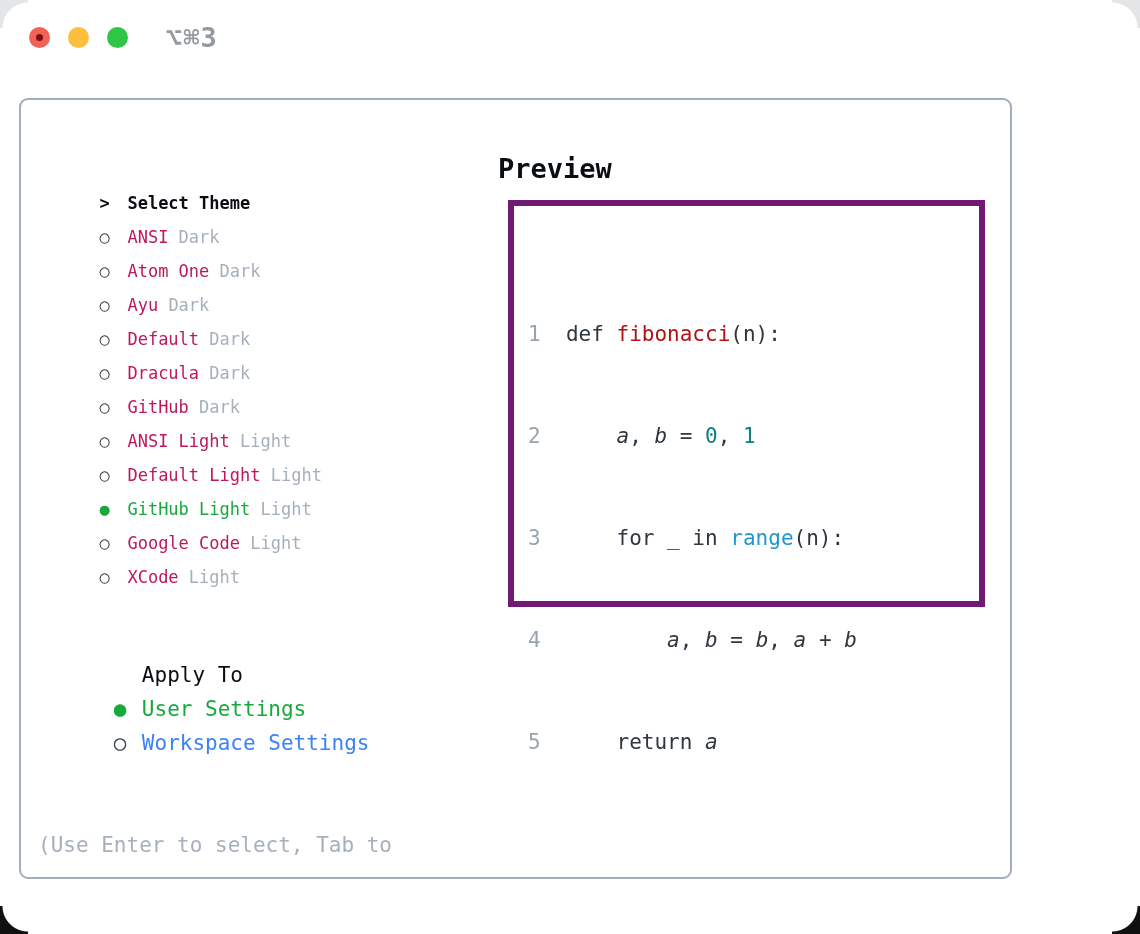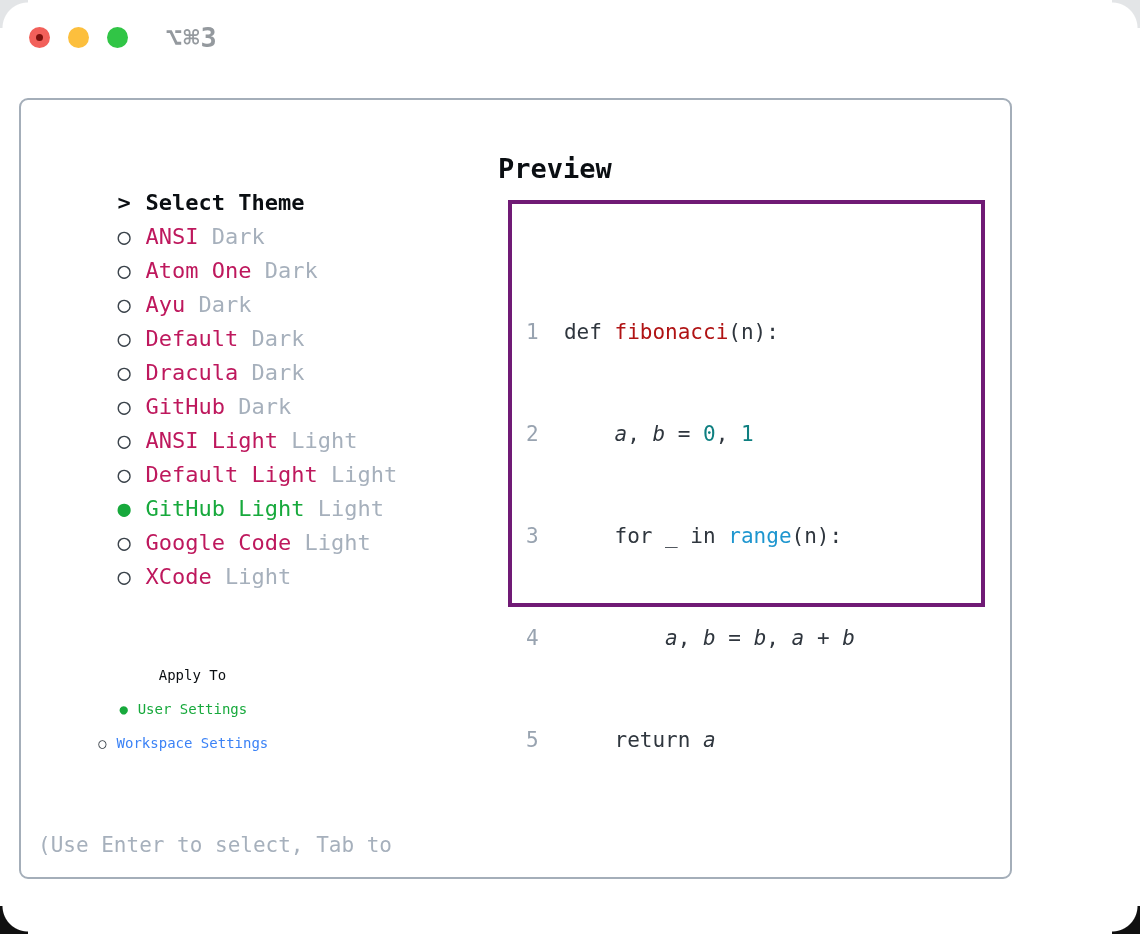--- a/index.html
+++ b/index.html
@@ -23,42 +23,42 @@
   .light.yellow{left:68px;background:#fcbf3d;}
   .light.green{left:107px;background:#31c546;}
   .shortcut{position:absolute;left:166px;top:22px;font-size:27px;font-weight:bold;color:#94999e;letter-spacing:1px;}
 
   
   .panel{position:absolute;left:19px;top:98px;width:993px;height:781px;box-sizing:border-box;
          border:2px solid #a4aeb9;border-radius:9px;background:#ffffff;}
 
   
   .theme-list{position:absolute;left:17px;top:52px;}
-  .trow{height:34px;line-height:34px;font-size:22px;white-space:pre;color:#30373f;}
+  .trow{height:34px;line-height:34px;font-size:17px;white-space:pre;color:#30373f;}
   .bullet{display:inline-block;width:28px;color:#3a424a;}
   .trow.header .bullet{color:#0a0e12;font-weight:bold;}
   .ltitle{font-weight:bold;color:#0a0e12;}
   .tname{color:#be185d;margin-right:1ch;}
   .tvariant{color:#a6b0bc;}
   .trow.selected .bullet,.trow.selected .tname{color:#17a93c;}
 
   
   .apply{position:absolute;left:17px;top:524px;}
-  .arow{height:34px;line-height:34px;font-size:14px;white-space:pre;color:#30373f;text-align:center;}
+  .arow{height:34px;line-height:34px;font-size:21px;white-space:pre;color:#30373f;}
   .atitle{color:#0a0e12;}
   .alabel{color:#3b82f6;}
   .arow.selected .bullet,.arow.selected .alabel{color:#17a93c;}
 
   
   .hint{position:absolute;left:17px;top:660px;font-size:21px;line-height:34px;color:#a6b0bc;white-space:pre;}
 
   
   .preview-title{position:absolute;left:477px;top:52px;height:34px;line-height:34px;font-size:27px;font-weight:bold;color:#0a0e12;}
   .preview-box{position:absolute;left:487px;top:100px;width:477px;height:407px;box-sizing:border-box;
-               border:4px solid #701a75;background:#ffffff;}
+               border:6px solid #701a75;background:#ffffff;}
   .code{position:absolute;left:14px;top:43px;font-size:21px;line-height:34px;white-space:pre;color:#2f363e;}
   .cl{height:34px;}
   .ln{color:#98a3b0;margin-right:2ch;}
   .fn{color:#b01314;}
   .bi{color:#1e96cf;}
   .num{color:#0e7f80;}
   .v{font-style:italic;}
   .ctx{color:#8c959f;}
 </style>
 </head>

